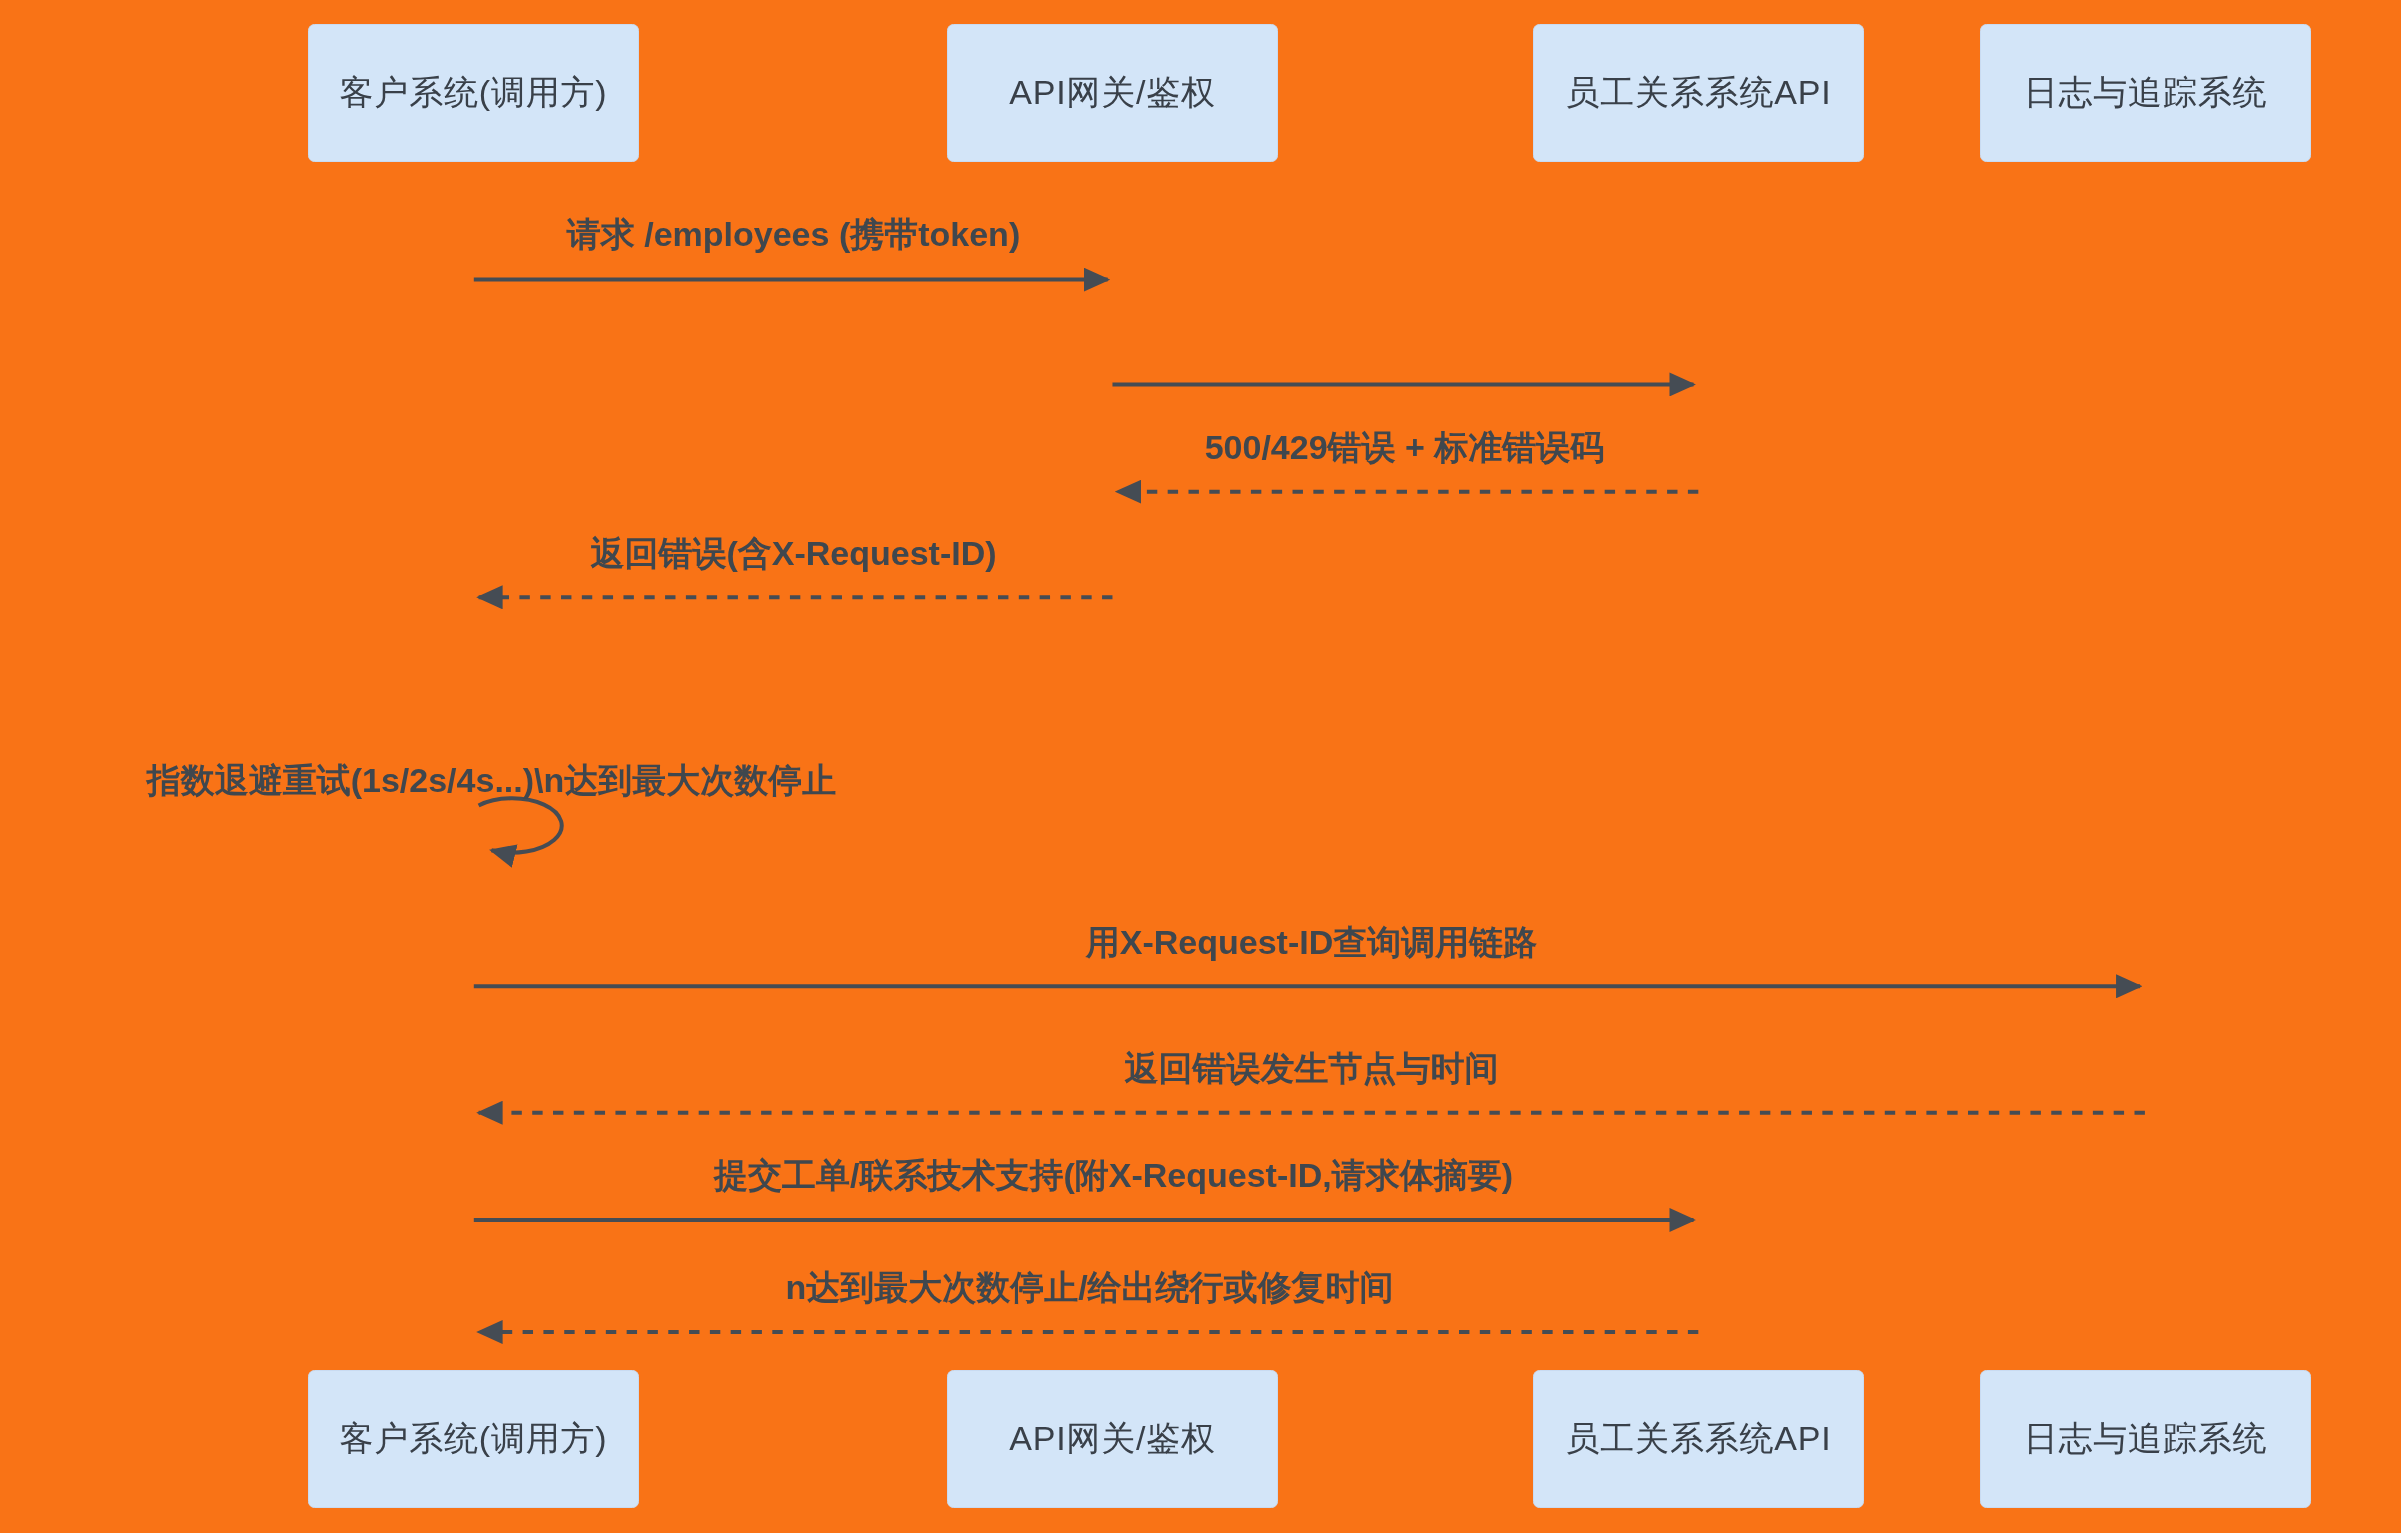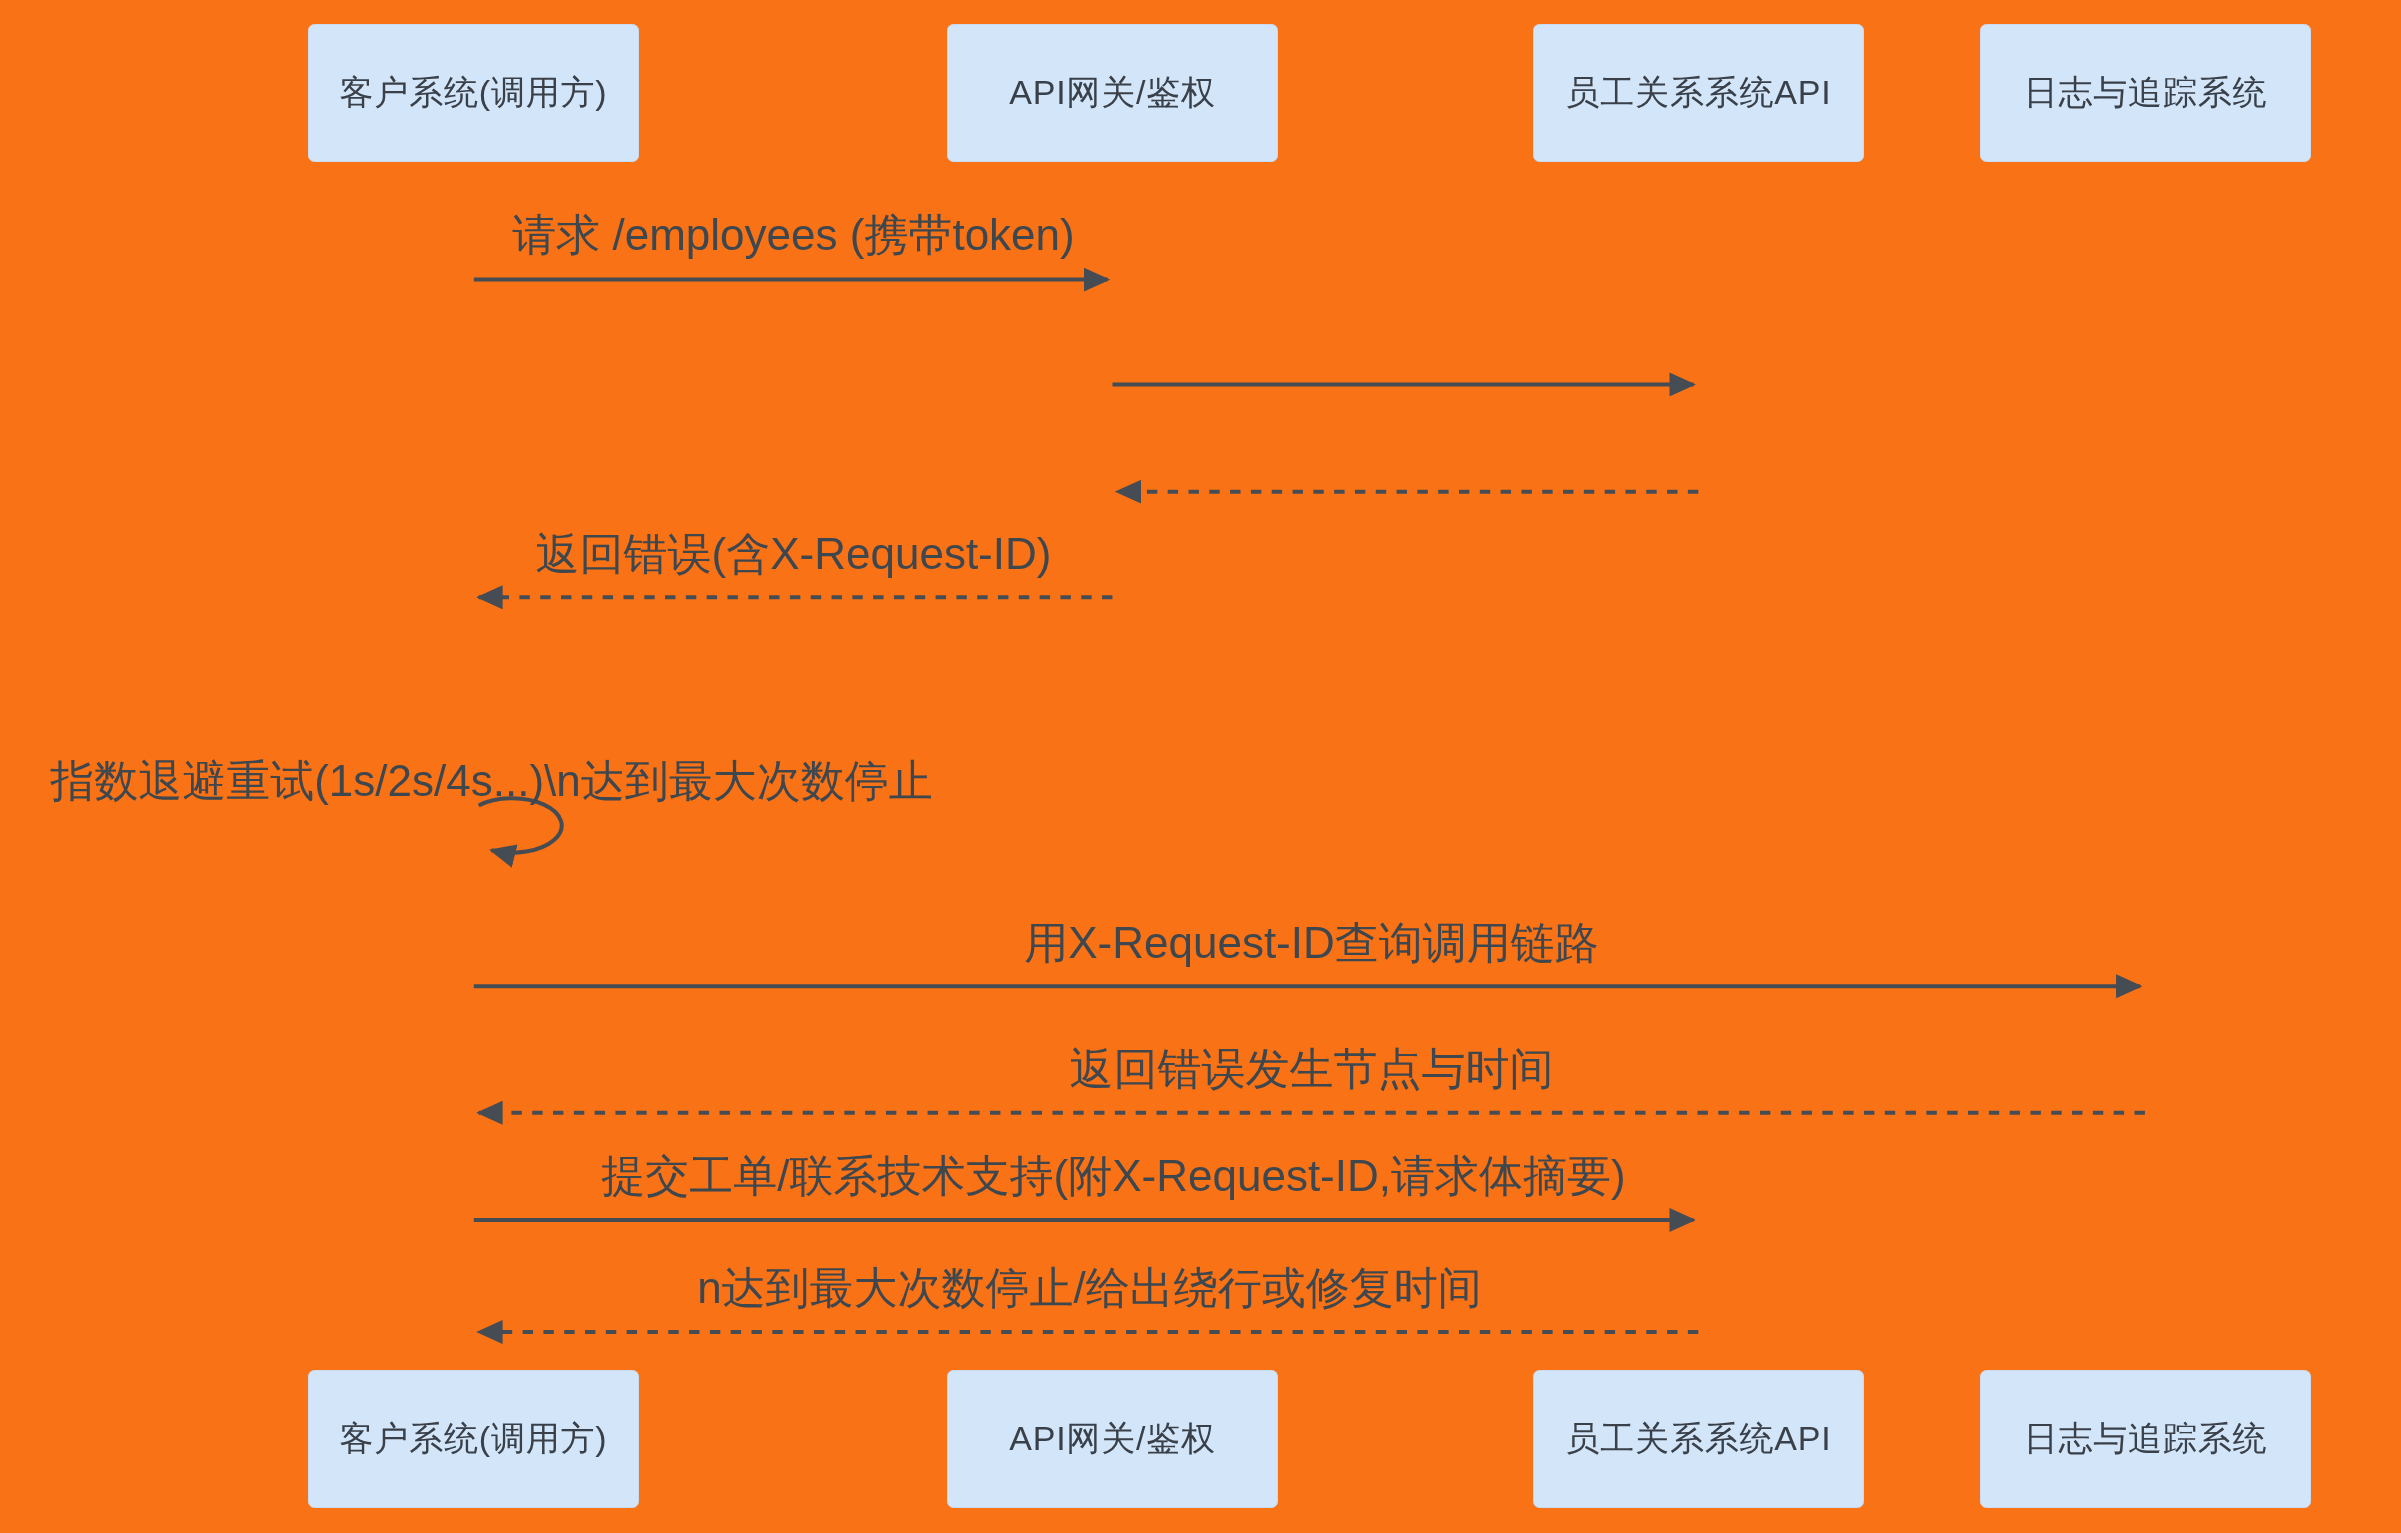--- a/index.html
+++ b/index.html
@@ -9,21 +9,21 @@
   }
   .participant{
     position:absolute;width:331px;height:138px;
     background:#d3e5f8;border:1.6px solid #c9dbf1;border-radius:6.4px;
     box-sizing:border-box;
     display:flex;align-items:center;justify-content:center;
     font-size:34px;color:#394049;letter-spacing:0.8px;
   }
   .msg-label{
     position:absolute;height:43px;line-height:43px;text-align:center;
-    font-size:44px;color:#3f474e;white-space:nowrap;
+    font-size:34px;color:#3f474e;white-space:nowrap;font-weight:bold;
   }
   .note{
     position:absolute;left:231px;top:622px;width:483px;height:86px;
     background:#faf3b4;border:2.4px solid #d6ca82;box-sizing:border-box;
     display:flex;align-items:center;justify-content:center;
     font-size:34px;color:#1d1d1d;white-space:nowrap;
   }
   svg.arrows{position:absolute;left:0;top:0;}
 </style>
 </head>
@@ -56,20 +56,21 @@
 
     <line x1="2122" y1="1664" x2="598" y2="1664" stroke="#454c54" stroke-width="5" stroke-dasharray="13 13" marker-end="url(#head)"></line>
   </svg>
 
   <div class="participant" style="left:308px;top:24px;">客户系统(调用方)</div>
   <div class="participant" style="left:947px;top:24px;">API网关/鉴权</div>
   <div class="participant" style="left:1533px;top:24px;">员工关系系统API</div>
   <div class="participant" style="left:1980px;top:24px;">日志与追踪系统</div>
 
   <div class="msg-label" style="left:474px;width:639px;top:213px;">请求 /employees (携带token)</div>
+  <div class="msg-label" style="left:1113px;width:583px;top:426px;">500/429错误 + 标准错误码</div>
   <div class="msg-label" style="left:474px;width:639px;top:532px;">返回错误(含X-Request-ID)</div>
 
 
   <div class="msg-label" style="left:16px;width:951px;top:759px;">指数退避重试(1s/2s/4s...)\n达到最大次数停止</div>
 
   <div class="msg-label" style="left:474px;width:1675px;top:921px;">用X-Request-ID查询调用链路</div>
   <div class="msg-label" style="left:474px;width:1675px;top:1047px;">返回错误发生节点与时间</div>
   <div class="msg-label" style="left:498px;width:1231px;top:1154px;">提交工单/联系技术支持(附X-Request-ID,请求体摘要)</div>
   <div class="msg-label" style="left:474px;width:1231px;top:1266px;">n达到最大次数停止/给出绕行或修复时间</div>
 

